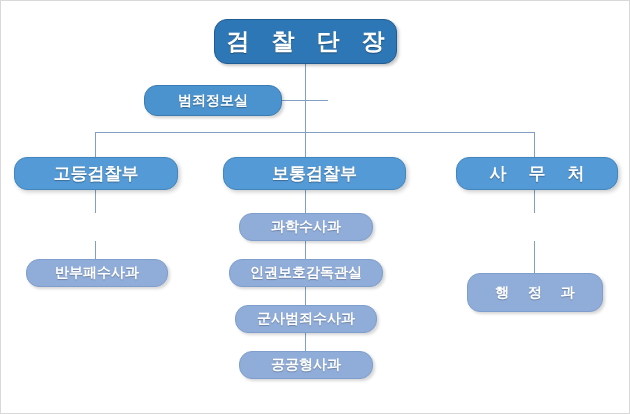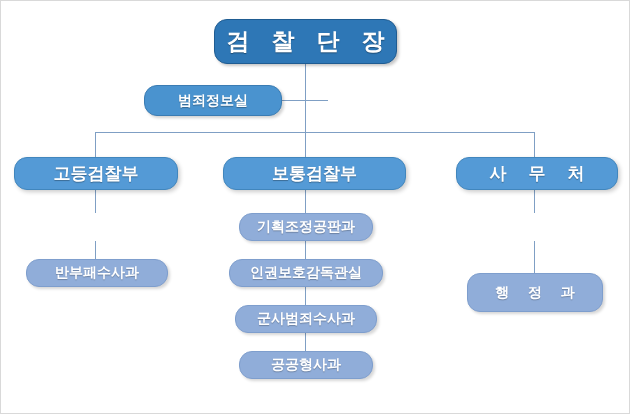--- a/index.html
+++ b/index.html
@@ -118,21 +118,21 @@
 
   <div class="node dept" style="left:13px; top:156px; width:164px; height:33px;">고등검찰부</div>
 
   <div class="node dept" style="left:222px; top:156px; width:183px; height:33px;">보통검찰부</div>
 
   <div class="node dept spaced" style="left:455px; top:156px; width:162px; height:33px;">사 무 처</div>
 
 
   <div class="node division" style="left:25px; top:258px; width:142px; height:28px;">반부패수사과</div>
 
-  <div class="node division" style="left:238px; top:212px; width:134px; height:28px;">기획조정공판과</div>
+  <div class="node division" style="left:238px; top:212px; width:134px; height:28px;">과학수사과</div>
 
   <div class="node division" style="left:228px; top:258px; width:154px; height:28px;">인권보호감독관실</div>
 
   <div class="node division" style="left:234px; top:304px; width:142px; height:28px;">군사범죄수사과</div>
 
   <div class="node division" style="left:238px; top:350px; width:134px; height:28px;">공공형사과</div>
 
 
   <div class="node division spaced" style="left:466px; top:272px; width:136px; height:39px;">행 정 과</div>
 

